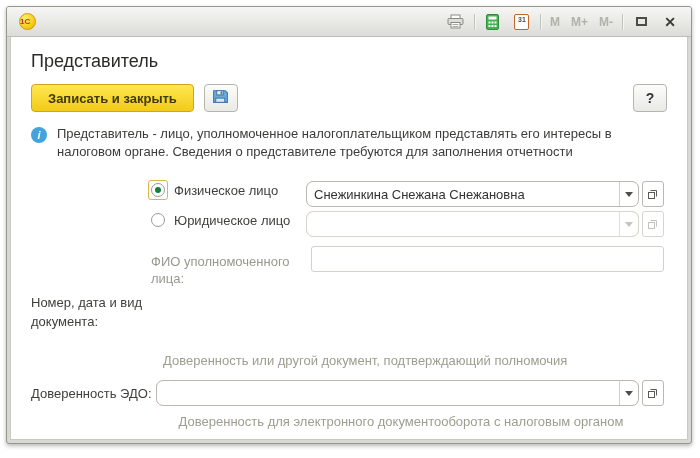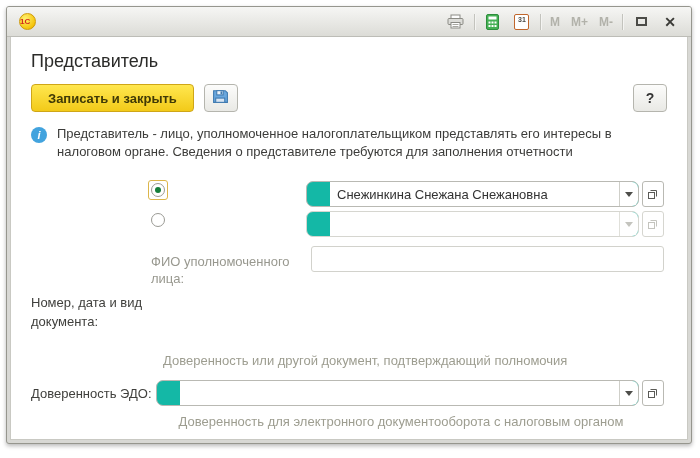--- a/index.html
+++ b/index.html
@@ -71,21 +71,21 @@
   .focus-box { border:1px solid transparent; border-radius:3px; padding:2px; display:flex; }
   .focus-box.focused { border-color:#dcb64b; }
   .radio {
     width:14px; height:14px; border-radius:50%; border:1px solid #9a9a94; background:#fff;
     display:flex; align-items:center; justify-content:center;
   }
   .radio.checked::after { content:""; width:6px; height:6px; border-radius:50%; background:#157e3b; }
   .radio-label { font-size:13px; color:#40403d; }
 
   .fieldrow { display:flex; align-items:stretch; height:26px; }
-  .combo { flex:1; display:flex; border:1px solid #b9b9b3; border-radius:7px; background:#14b8a6; overflow:hidden;padding-left:23px; }
+  .combo { flex:1; display:flex; border:1px solid #b9b9b3; border-radius:7px; background:#fca5a5; overflow:hidden; }
   .combo input { flex:1; min-width:0; border:none; outline:none; padding:0 7px; font-family:inherit; font-size:13px; color:#333; }
   .dd-btn { width:19px; border:none; border-left:1px solid #cáncer; border-left:1px solid #cfcfc9; background:#fff; display:flex; align-items:center; justify-content:center; cursor:pointer; }
   .tri { width:0; height:0; border-left:4px solid transparent; border-right:4px solid transparent; border-top:5px solid #4e4e4a; }
   .open-btn { width:22px; margin-left:3px; border:1px solid #b9b9b3; border-radius:3px; background:#fff; display:flex; align-items:center; justify-content:center; color:#5a5a56; cursor:pointer; }
   .fieldrow.disabled .combo { border-color:#d6d6d0; }
   .fieldrow.disabled .dd-btn { border-left-color:#e0e0da; }
   .fieldrow.disabled .tri { border-top-color:#c4c4be; }
   .fieldrow.disabled .open-btn { border-color:#d6d6d0; color:#c4c4be; }
   .plain-input { border:1px solid #d2d2cc; border-radius:3px; height:26px; padding:0 7px; font-family:inherit; font-size:13px; color:#333; outline:none; width:100%; }
   textarea.doc {
@@ -166,25 +166,27 @@
         <div class="info-text">Представитель - лицо, уполномоченное налогоплательщиком представлять его интересы в налоговом органе. Сведения о представителе требуются для заполнения отчетности</div>
       </div>
 
       <div class="form">
 
 
         <div class="abs radio-row" style="left:137px; top:4px;">
           <span class="focus-box focused">
               <span class="radio checked"></span>
             </span>
+          <span class="radio-label">Физическое лицо</span>
         </div>
         <div class="abs radio-row" style="left:137px; top:34px;">
           <span class="focus-box">
               <span class="radio"></span>
             </span>
+          <span class="radio-label">Юридическое лицо</span>
         </div>
 
         <div class="abs fieldrow" style="left:295px; top:5px; width:358px;">
           <div class="combo">
             <input type="text" value="Снежинкина Снежана Снежановна" style="">
             <button class="dd-btn">
                 <span class="tri"></span>
               </button>
           </div>
           <button class="open-btn">

